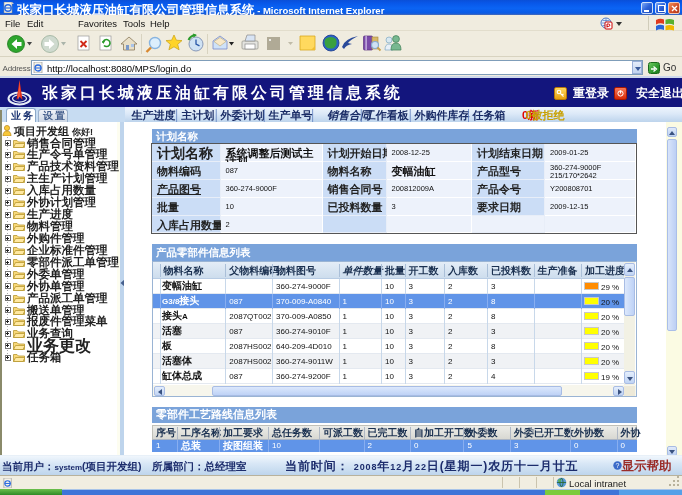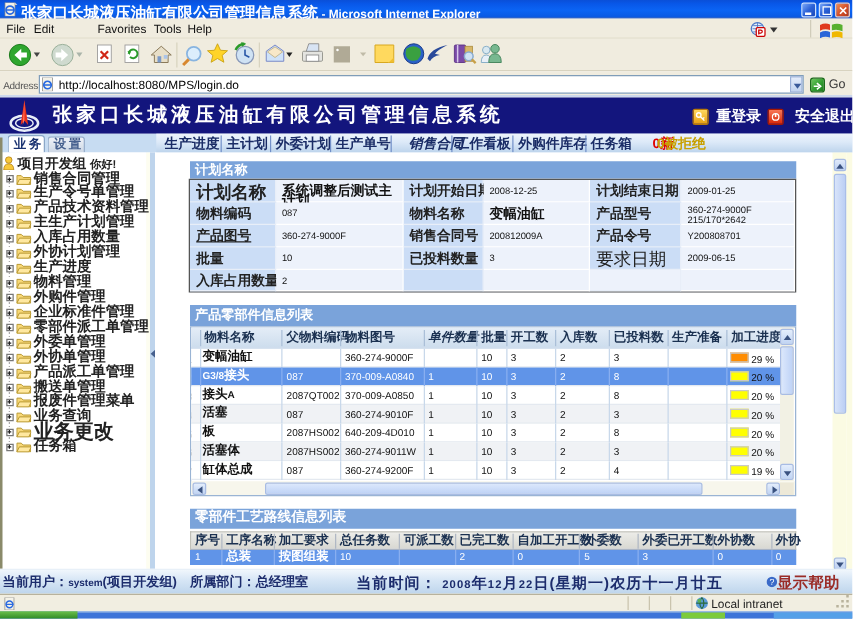--- a/index.html
+++ b/index.html
@@ -465,24 +465,24 @@
 <div class="ab" style="left:220.5px;top:197.5px;width:102.0px;height:18.0px;background:#edf2fb;border-bottom:1px solid #fff;border-right:1px solid #fff;box-sizing:border-box;">
     <div style="padding:5.5px 0 0 5px;font-size:7.5px;font-weight:normal;line-height:8px;color:#111;">10</div>
   </div>
 <div class="ab" style="left:322.5px;top:197.5px;width:64.0px;height:18.0px;background:#cbddf6;border-bottom:1px solid #e8eef8;border-right:1px solid #e8eef8;box-sizing:border-box;">
     <div class="tx" style="padding:5.5px 0 0 5px;font-size:11px;line-height:8px;color:#222;font-weight:bold;">已投料数量</div>
   </div>
 <div class="ab" style="left:386.5px;top:197.5px;width:85.5px;height:18.0px;background:#edf2fb;border-bottom:1px solid #fff;border-right:1px solid #fff;box-sizing:border-box;">
     <div style="padding:5.5px 0 0 5px;font-size:7.5px;font-weight:normal;line-height:8px;color:#111;">3</div>
   </div>
 <div class="ab" style="left:472.0px;top:197.5px;width:73.0px;height:18.0px;background:#cbddf6;border-bottom:1px solid #e8eef8;border-right:1px solid #e8eef8;box-sizing:border-box;">
-    <div class="tx" style="padding:5.5px 0 0 5px;font-size:14px;line-height:8px;color:#222;font-weight:normal;">要求日期</div>
+    <div class="tx" style="padding:5.5px 0 0 5px;font-size:11px;line-height:8px;color:#222;font-weight:bold;">要求日期</div>
   </div>
 <div class="ab" style="left:545.0px;top:197.5px;width:91.0px;height:18.0px;background:#edf2fb;border-bottom:1px solid #fff;border-right:1px solid #fff;box-sizing:border-box;">
-    <div style="padding:5.5px 0 0 5px;font-size:7.5px;font-weight:normal;line-height:8px;color:#111;">2009-06-15</div>
+    <div style="padding:5.5px 0 0 5px;font-size:7.5px;font-weight:normal;line-height:8px;color:#111;">2009-12-15</div>
   </div>
 <div class="ab" style="left:152.0px;top:215.5px;width:68.5px;height:17.5px;background:#cbddf6;border-bottom:1px solid #e8eef8;border-right:1px solid #e8eef8;box-sizing:border-box;">
     <div class="tx" style="padding:5.5px 0 0 5px;font-size:11px;line-height:8px;color:#222;font-weight:bold;">入库占用数量</div>
   </div>
 <div class="ab" style="left:220.5px;top:215.5px;width:102.0px;height:17.5px;background:#edf2fb;border-bottom:1px solid #fff;border-right:1px solid #fff;box-sizing:border-box;">
     <div style="padding:5.5px 0 0 5px;font-size:7.5px;font-weight:normal;line-height:8px;color:#111;">2</div>
   </div>
 <div class="ab" style="left:322.5px;top:215.5px;width:64.0px;height:17.5px;background:#cbddf6;border-bottom:1px solid #e8eef8;border-right:1px solid #e8eef8;box-sizing:border-box;">
     <div class="tx" style="padding:5.5px 0 0 5px;font-size:11px;line-height:8px;color:#222;font-weight:bold;"></div>
   </div>

